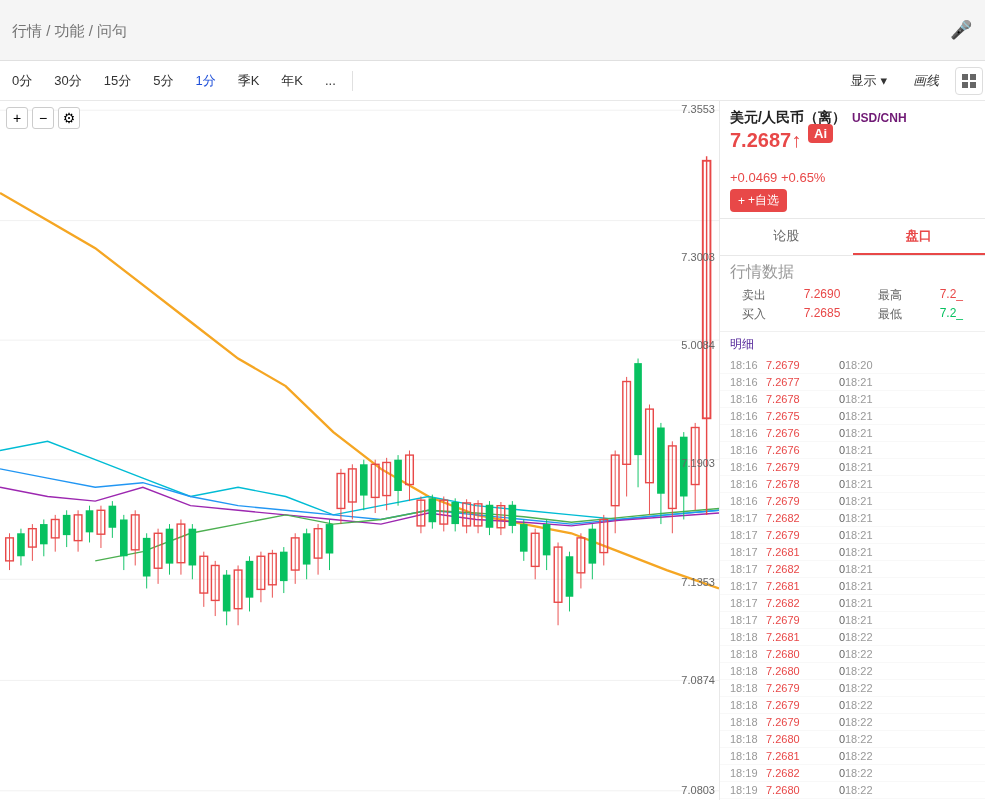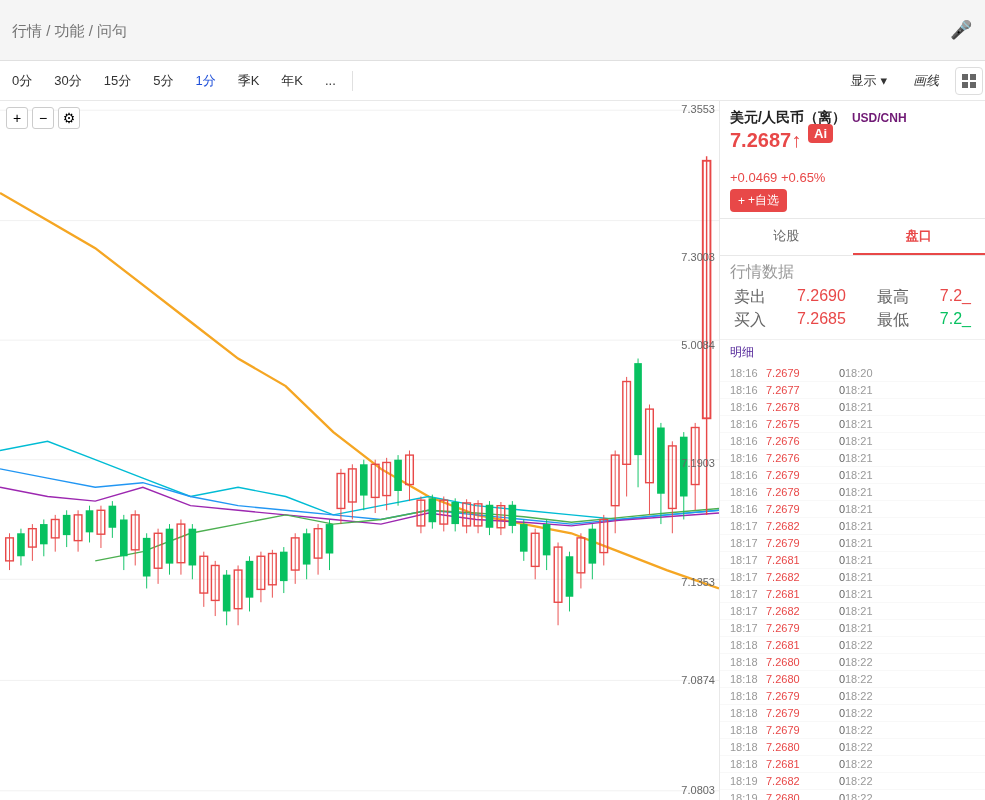--- a/index.html
+++ b/index.html
@@ -184,22 +184,22 @@
       border-bottom: 1px solid #f0f0f0;
     }
     .market-data-title {
       font-size: 16px;
       color: #999;
       margin-bottom: 4px;
     }
     .market-data-row {
       display: flex;
       justify-content: space-between;
-      font-size: 16px;
-      margin: 2px 4px;
+      font-size: 12px;
+      margin: 2px 12px;
     }
     .market-label { color: #666; }
     .market-value { color: #e84848; font-weight: 500; }
     .market-value-high { color: #e84848; }
     .market-value-low { color: #07c160; }
 
     
     .detail-section {
       flex: 1;
       overflow-y: auto;

